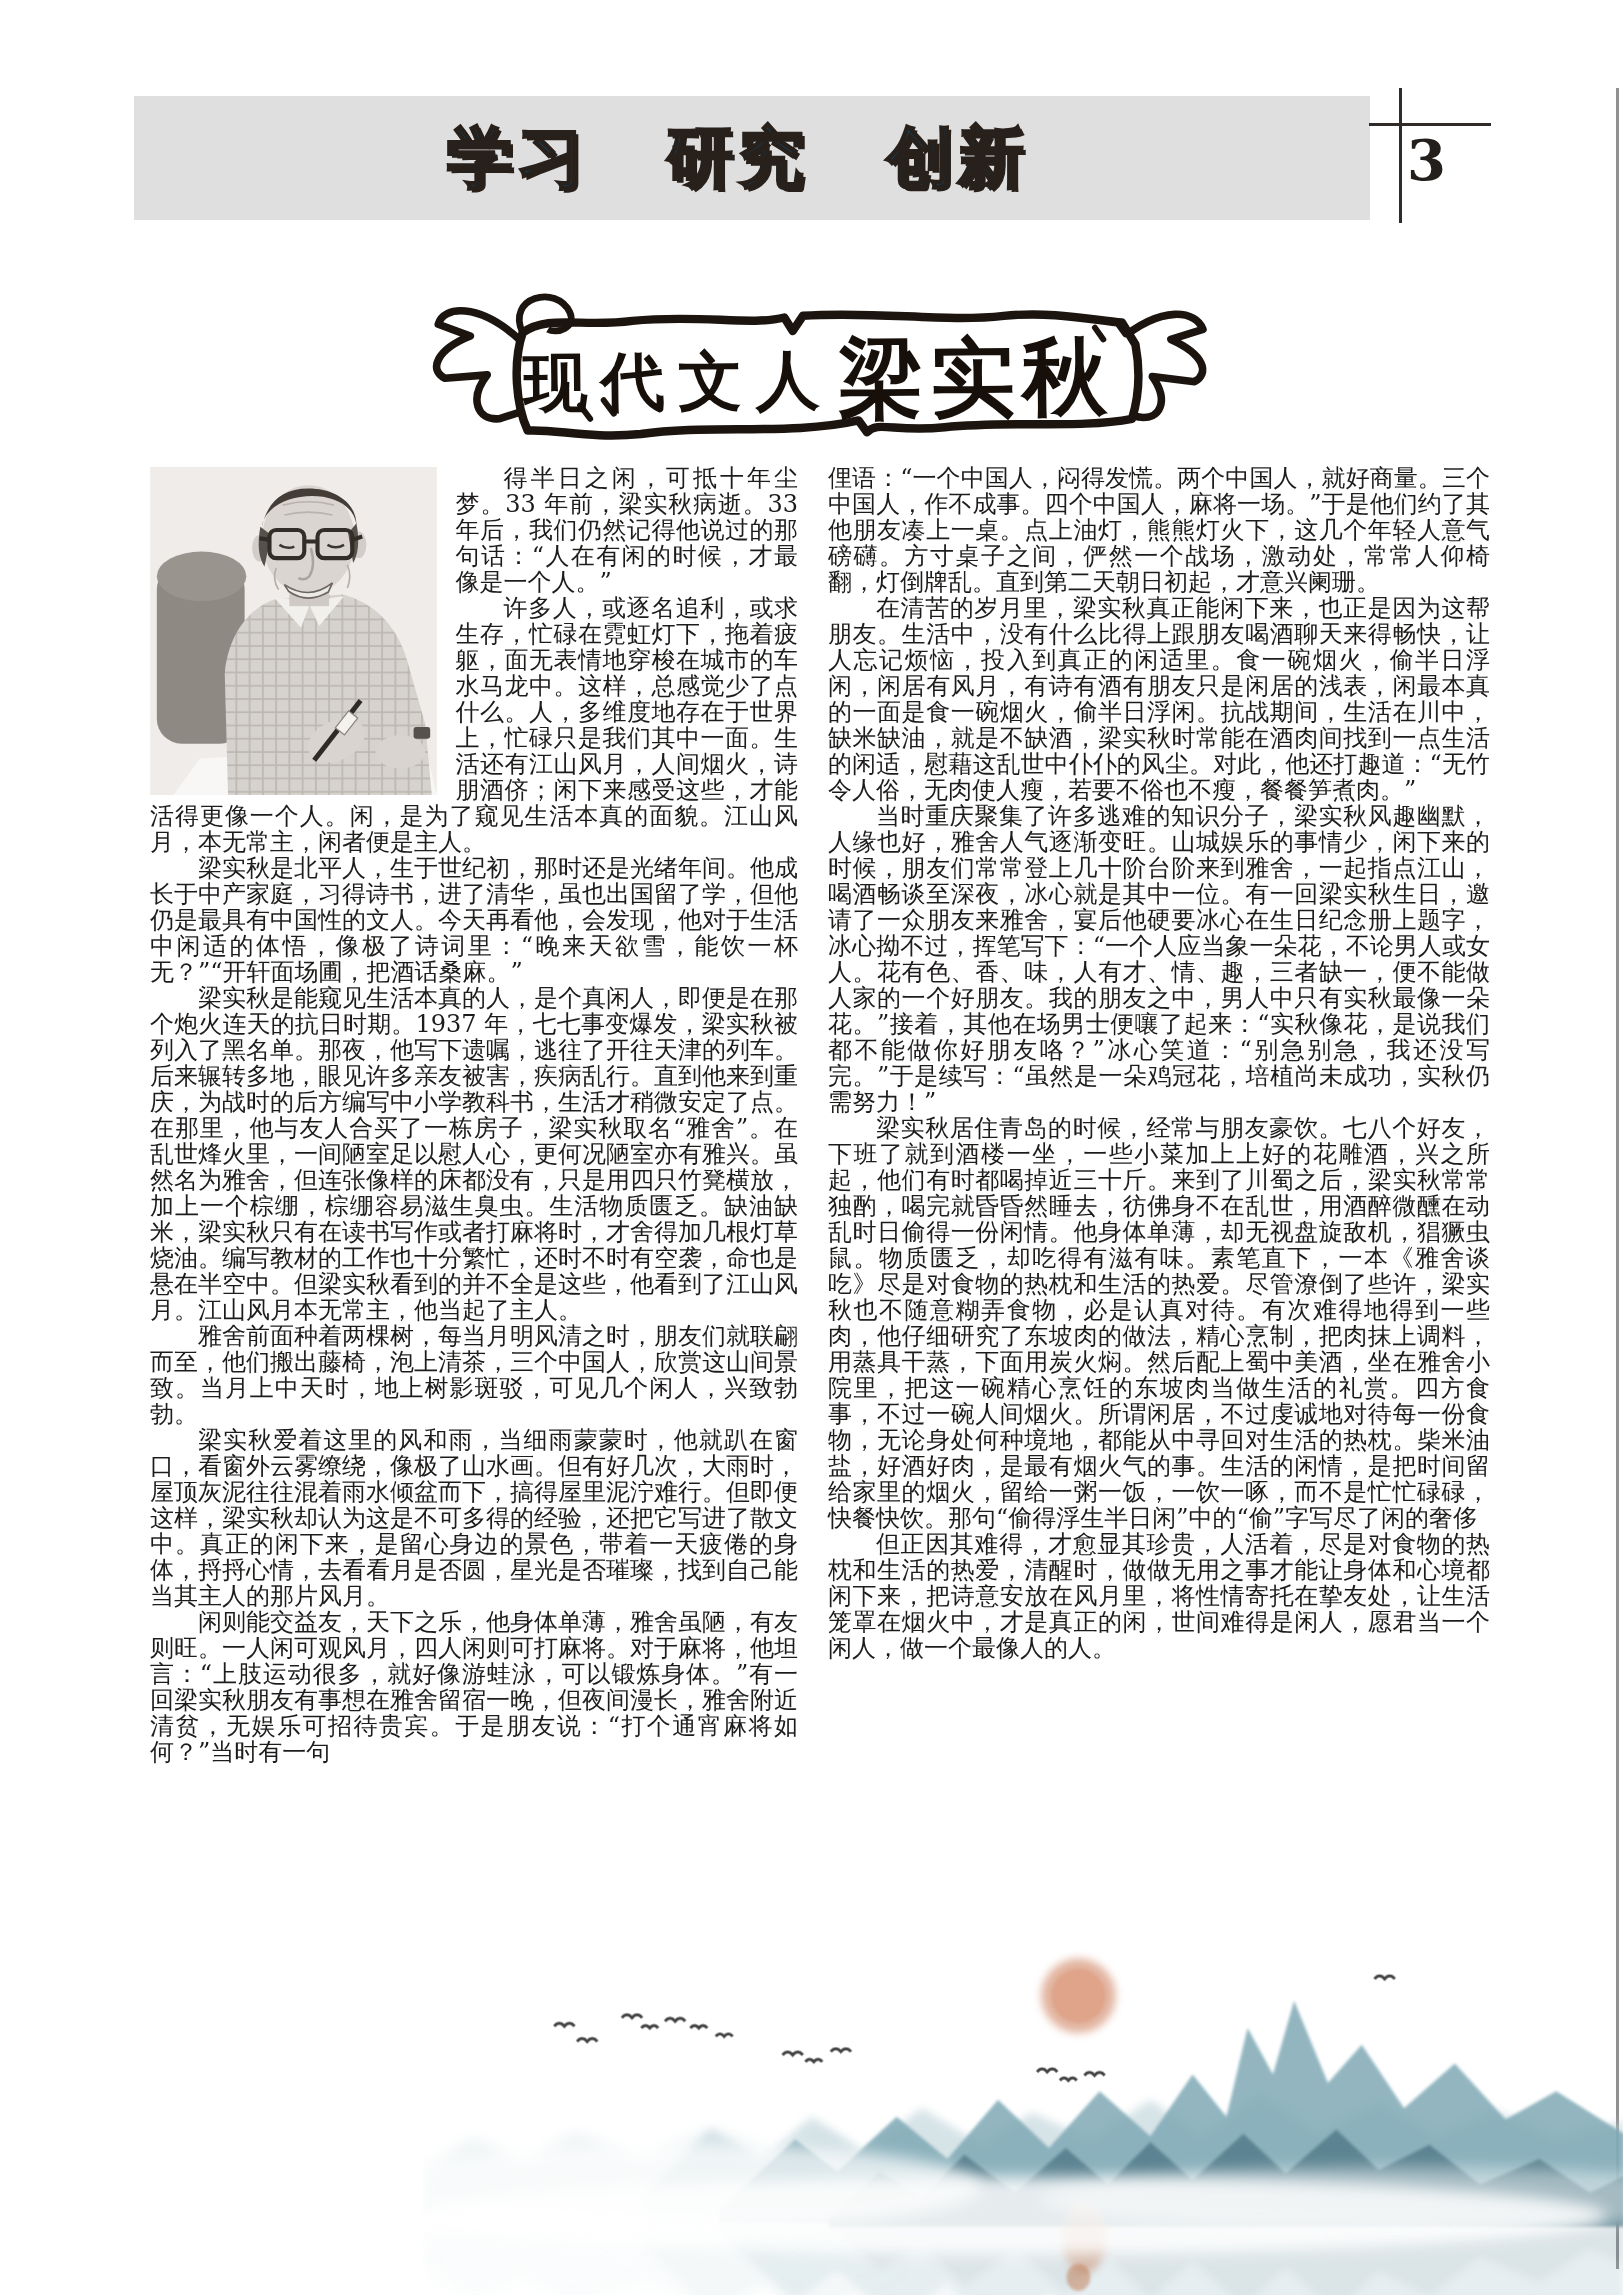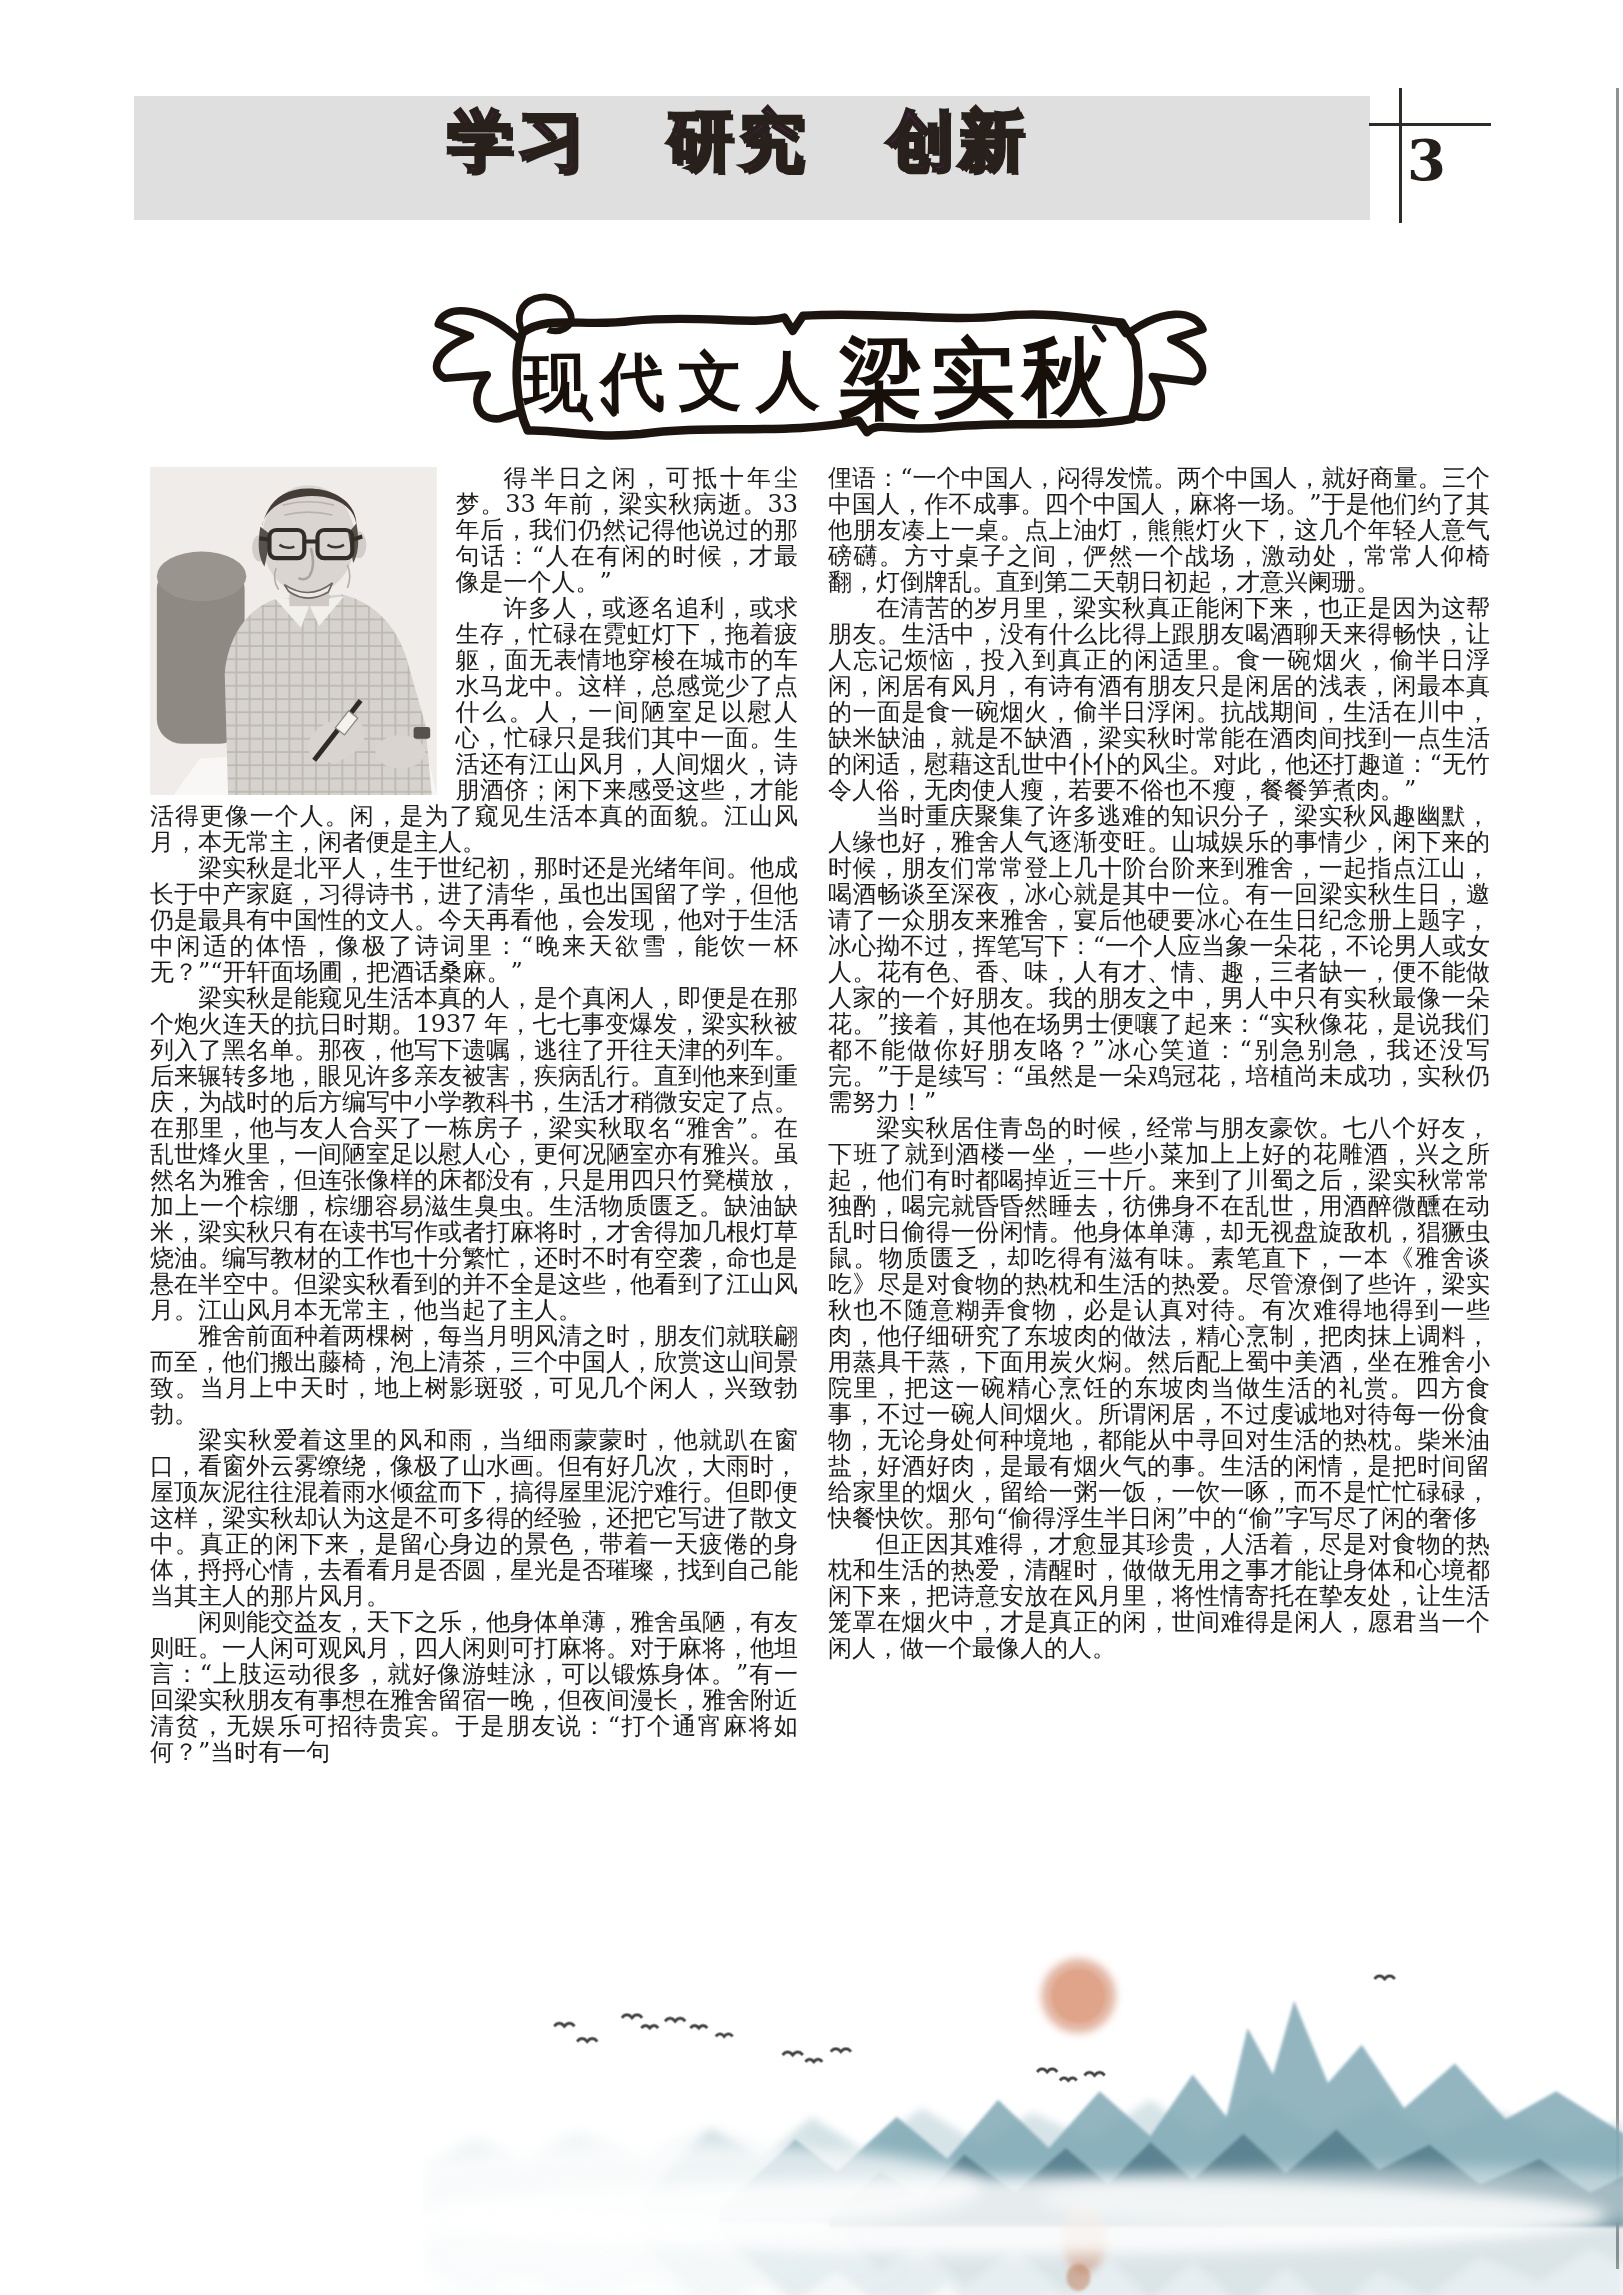--- a/index.html
+++ b/index.html
@@ -1,23 +1,23 @@
 <!DOCTYPE html>
 <html style="font-size:13.5px"><head>
 <meta charset="utf-8">
 <style>
   html,body{margin:0;padding:0;background:#fff;}
   body{width:1623px;height:2295px;font-family:"DejaVu Serif","Liberation Serif",serif;}
   .page{position:relative;width:1623px;height:2295px;background:#fff;overflow:hidden;}
 
   
   .header-banner{position:absolute;left:134px;top:96px;width:1236px;height:124px;background:#e0dfdf;}
-  .slogan{position:absolute;left:313px;top:0;height:100%;display:flex;align-items:flex-start;gap:78px;
+  .slogan{position:absolute;left:313px;top:0;height:100%;display:flex;align-items:center;gap:78px;
           font-family:"DejaVu Sans","Liberation Sans",sans-serif;font-weight:900;font-size:66px;
-          letter-spacing:5px;color:#701a75;-webkit-text-stroke:2.5px #27201b;
+          letter-spacing:5px;color:#0c4a6e;-webkit-text-stroke:2.5px #27201b;
           text-shadow:3.4px 3.4px 0 #27201b;}
   .crop-v{position:absolute;left:1399px;top:88px;width:2.5px;height:135px;background:#2e2b29;}
   .crop-h{position:absolute;left:1369px;top:123px;width:122px;height:2.5px;background:#2e2b29;}
   .pageno{position:absolute;left:1407px;top:127px;font-size:56px;font-weight:700;color:#241f1b;}
   .right-rule{position:absolute;left:1616px;top:88px;width:2.5px;height:2181px;background:#919191;}
 
   
   .ribbon-wrap{position:absolute;left:419px;top:277px;width:799px;height:184px;}
   .ribbon-wrap svg{position:absolute;left:0;top:0;width:100%;height:100%;}
   .ribbon-text{position:absolute;left:0;top:44px;width:100%;height:118px;display:flex;
@@ -152,21 +152,21 @@
         <path d="M162,142 q30,20 58,-2 l-5,11 q-25,15 -48,-1 Z" fill="#eceae6" stroke="#6d6660" stroke-width="2"></path>
         <ellipse cx="225" cy="330" rx="36" ry="24" fill="#d9d4cf" transform="rotate(-24 225 330)"></ellipse>
         <line x1="254" y1="282" x2="198" y2="354" stroke="#2e2a26" stroke-width="6"></line>
         <rect x="230" y="296" width="14" height="26" transform="rotate(38 237 309)" fill="#f4f2ef" stroke="#8b8580" stroke-width="1.5"></rect>
         <ellipse cx="302" cy="344" rx="30" ry="20" fill="#d9d4cf"></ellipse>
         <rect x="318" y="314" width="20" height="14" rx="3" fill="#57514c"></rect>
       </svg>
     </div>
     <div>
         <p class="para">得半日之闲，可抵十年尘梦。33 年前，梁实秋病逝。33 年后，我们仍然记得他说过的那句话：“人在有闲的时候，才最像是一个人。”</p>
-        <p class="para">许多人，或逐名追利，或求生存，忙碌在霓虹灯下，拖着疲躯，面无表情地穿梭在城市的车水马龙中。这样，总感觉少了点什么。人，一间陋室足以慰人心，忙碌只是我们其中一面。生活还有江山风月，人间烟火，诗朋酒侪；闲下来感受这些，才能活得更像一个人。闲，是为了窥见生活本真的面貌。江山风月，本无常主，闲者便是主人。</p>
+        <p class="para">许多人，或逐名追利，或求生存，忙碌在霓虹灯下，拖着疲躯，面无表情地穿梭在城市的车水马龙中。这样，总感觉少了点什么。人，多维度地存在于世界上，忙碌只是我们其中一面。生活还有江山风月，人间烟火，诗朋酒侪；闲下来感受这些，才能活得更像一个人。闲，是为了窥见生活本真的面貌。江山风月，本无常主，闲者便是主人。</p>
         <p class="para">梁实秋是北平人，生于世纪初，那时还是光绪年间。他成长于中产家庭，习得诗书，进了清华，虽也出国留了学，但他仍是最具有中国性的文人。今天再看他，会发现，他对于生活中闲适的体悟，像极了诗词里：“晚来天欲雪，能饮一杯无？”“开轩面场圃，把酒话桑麻。”</p>
         <p class="para">梁实秋是能窥见生活本真的人，是个真闲人，即便是在那个炮火连天的抗日时期。1937 年，七七事变爆发，梁实秋被列入了黑名单。那夜，他写下遗嘱，逃往了开往天津的列车。后来辗转多地，眼见许多亲友被害，疾病乱行。直到他来到重庆，为战时的后方编写中小学教科书，生活才稍微安定了点。在那里，他与友人合买了一栋房子，梁实秋取名“雅舍”。在乱世烽火里，一间陋室足以慰人心，更何况陋室亦有雅兴。虽然名为雅舍，但连张像样的床都没有，只是用四只竹凳横放，加上一个棕绷，棕绷容易滋生臭虫。生活物质匮乏。缺油缺米，梁实秋只有在读书写作或者打麻将时，才舍得加几根灯草烧油。编写教材的工作也十分繁忙，还时不时有空袭，命也是悬在半空中。但梁实秋看到的并不全是这些，他看到了江山风月。江山风月本无常主，他当起了主人。</p>
         <p class="para">雅舍前面种着两棵树，每当月明风清之时，朋友们就联翩而至，他们搬出藤椅，泡上清茶，三个中国人，欣赏这山间景致。当月上中天时，地上树影斑驳，可见几个闲人，兴致勃勃。</p>
         <p class="para">梁实秋爱着这里的风和雨，当细雨蒙蒙时，他就趴在窗口，看窗外云雾缭绕，像极了山水画。但有好几次，大雨时，屋顶灰泥往往混着雨水倾盆而下，搞得屋里泥泞难行。但即便这样，梁实秋却认为这是不可多得的经验，还把它写进了散文中。真正的闲下来，是留心身边的景色，带着一天疲倦的身体，捋捋心情，去看看月是否圆，星光是否璀璨，找到自己能当其主人的那片风月。</p>
         <p class="para">闲则能交益友，天下之乐，他身体单薄，雅舍虽陋，有友则旺。一人闲可观风月，四人闲则可打麻将。对于麻将，他坦言：“上肢运动很多，就好像游蛙泳，可以锻炼身体。”有一回梁实秋朋友有事想在雅舍留宿一晚，但夜间漫长，雅舍附近清贫，无娱乐可招待贵宾。于是朋友说：“打个通宵麻将如何？”当时有一句</p>
       </div>
   </div>
 
   <div class="col col-right">
     <div>

